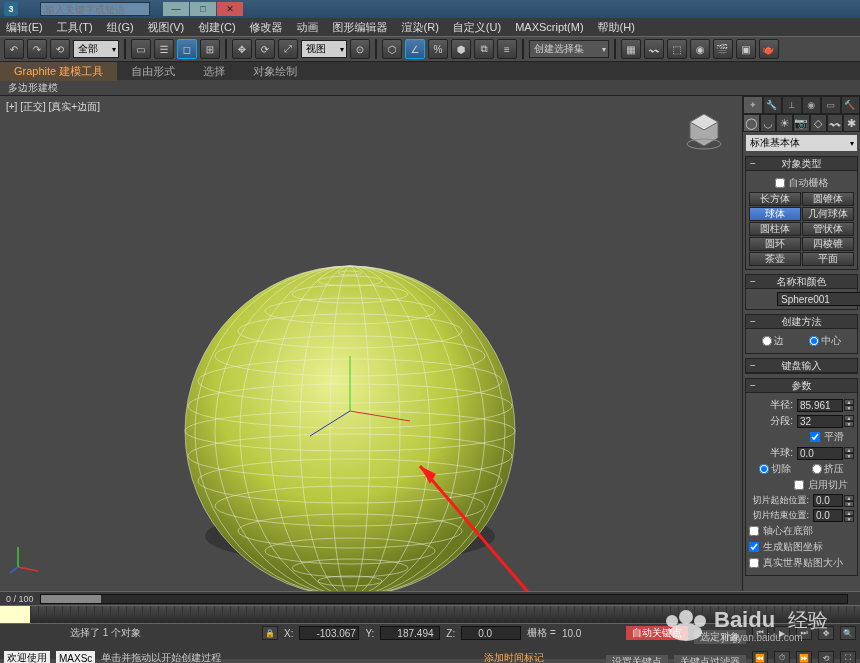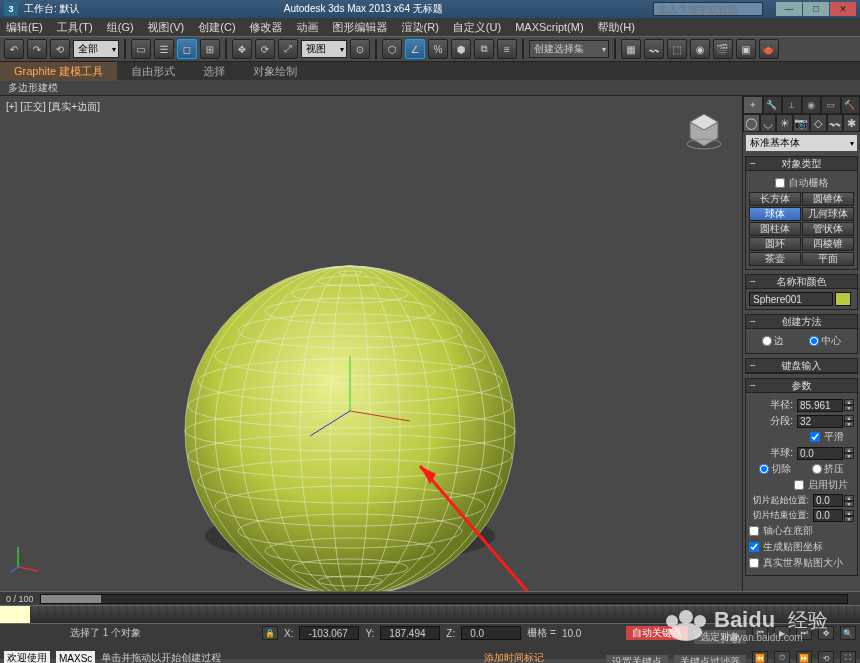--- a/index.html
+++ b/index.html
@@ -59,48 +59,44 @@
 .spinner{display:flex;align-items:center;}
 .spinner input{width:46px;height:13px;background:#333;border:1px solid #111;color:#ddd;font-size:10px;padding:0 2px;text-align:left;}
 .spinner .sp-btns{display:flex;flex-direction:column;margin-left:1px;}
 .spinner .sp-btns div{width:10px;height:6px;background:#555;border:1px solid #222;font-size:5px;line-height:4px;text-align:center;}
 .check-row{display:flex;align-items:center;font-size:10px;margin:2px 0;}
 .check-row input{margin-right:4px;width:10px;height:10px;}
 .radio-row{display:flex;align-items:center;justify-content:space-around;font-size:10px;margin:2px 0;}
 .radio-row label{display:flex;align-items:center;gap:2px;}
 .radio-row input{width:10px;height:10px;}
 
-.name-input{width:84px;height:14px;background:#3a3a3a;color:#ddd;border:1px solid #111;font-size:10px;padding:0 3px;}
+.name-input{width:84px;height:14px;background:#3a3a3a;color:#ddd;border:1px solid #111;font-size:10px;padding:0 3px;margin-left:28px;}
 .color-swatch{width:16px;height:14px;background:#b8c840;border:1px solid #111;margin-left:2px;}
 
 .timeline{height:14px;background:#3a3a3a;border-top:1px solid #666;display:flex;align-items:center;font-size:9px;padding:0 6px;}
 .time-slider{flex:1;height:10px;background:#2a2a2a;border:1px solid #111;position:relative;margin:0 6px;}
 .time-handle{position:absolute;left:0;width:60px;height:8px;background:#888;top:0;}
 
 .track-bar{height:18px;background:linear-gradient(#4a4a4a,#2a2a2a);border-top:1px solid #666;display:flex;position:relative;}
 .track-grad{flex:1;background:repeating-linear-gradient(90deg,#333 0,#333 1px,transparent 1px,transparent 8px);position:relative;}
 .anim-btn{width:16px;height:14px;background:#444;border:1px solid #222;display:flex;align-items:center;justify-content:center;font-size:8px;}
 
 .status-bar{height:36px;background:#3a3a3a;border-top:1px solid #666;display:flex;flex-direction:column;gap:7px;}
 .status-row{display:flex;align-items:center;height:18px;font-size:10px;padding:0 4px;gap:6px;}
-.coord-box{background:#2a2a2a;border:1px solid #111;padding:0 8px;height:14px;display:flex;align-items:center;width:60px;}
+.coord-box{background:#2a2a2a;border:1px solid #111;padding:0 16px;height:14px;display:flex;align-items:center;width:60px;}
 .auto-key{background:#c44;color:#fff;padding:0 6px;height:14px;display:flex;align-items:center;}
 .set-key{background:#555;padding:0 6px;height:14px;display:flex;align-items:center;margin-top:8px;}
 
 .watermark{position:absolute;bottom:16px;right:18px;opacity:0.75;pointer-events:none;}
 </style>
 </head>
 <body>
 
 <div class="title-bar">
   <div class="logo">3</div>
-  <div class="flex">
-    <span>工作台: 默认</span>
-    <span style="flex:1;text-align:center">Autodesk 3ds Max 2013 x64   无标题</span>
-  </div>
   <div class="right">
     <input placeholder="输入关键字或短语" style="">
     <div class="win-btns">
       <div>—</div>
       <div>□</div>
       <div class="close">✕</div>
     </div>
   </div>
 </div>
 

